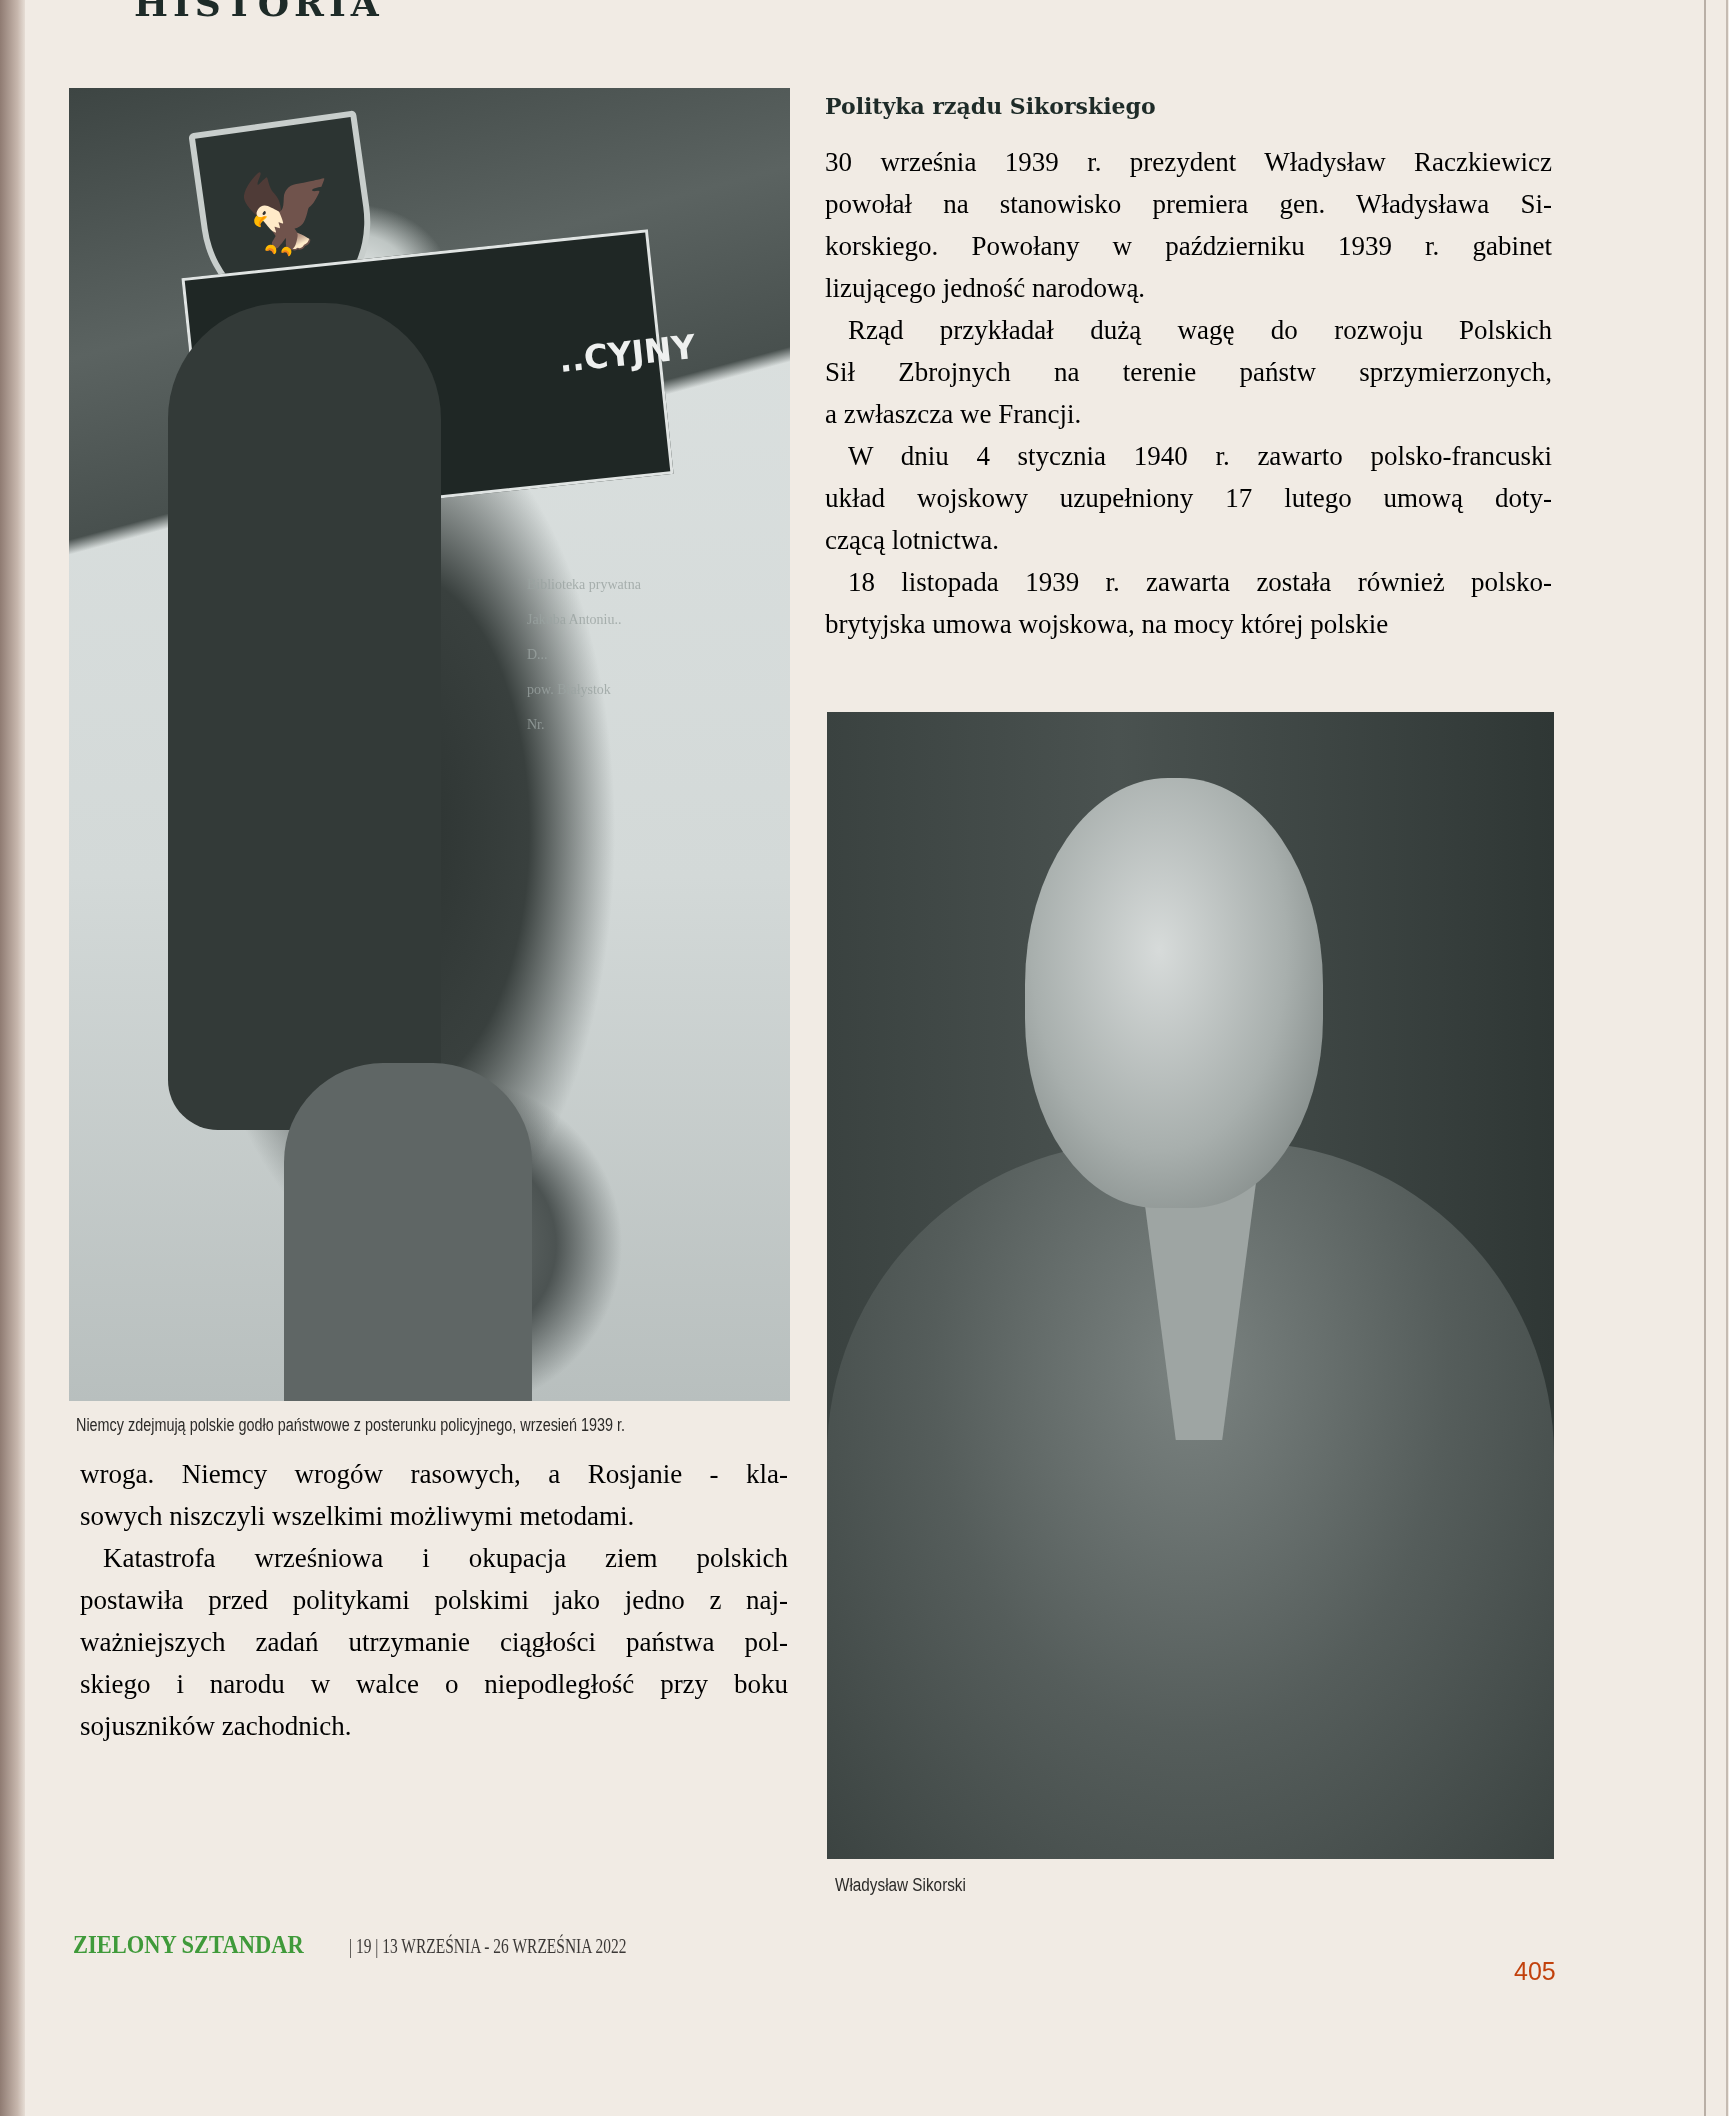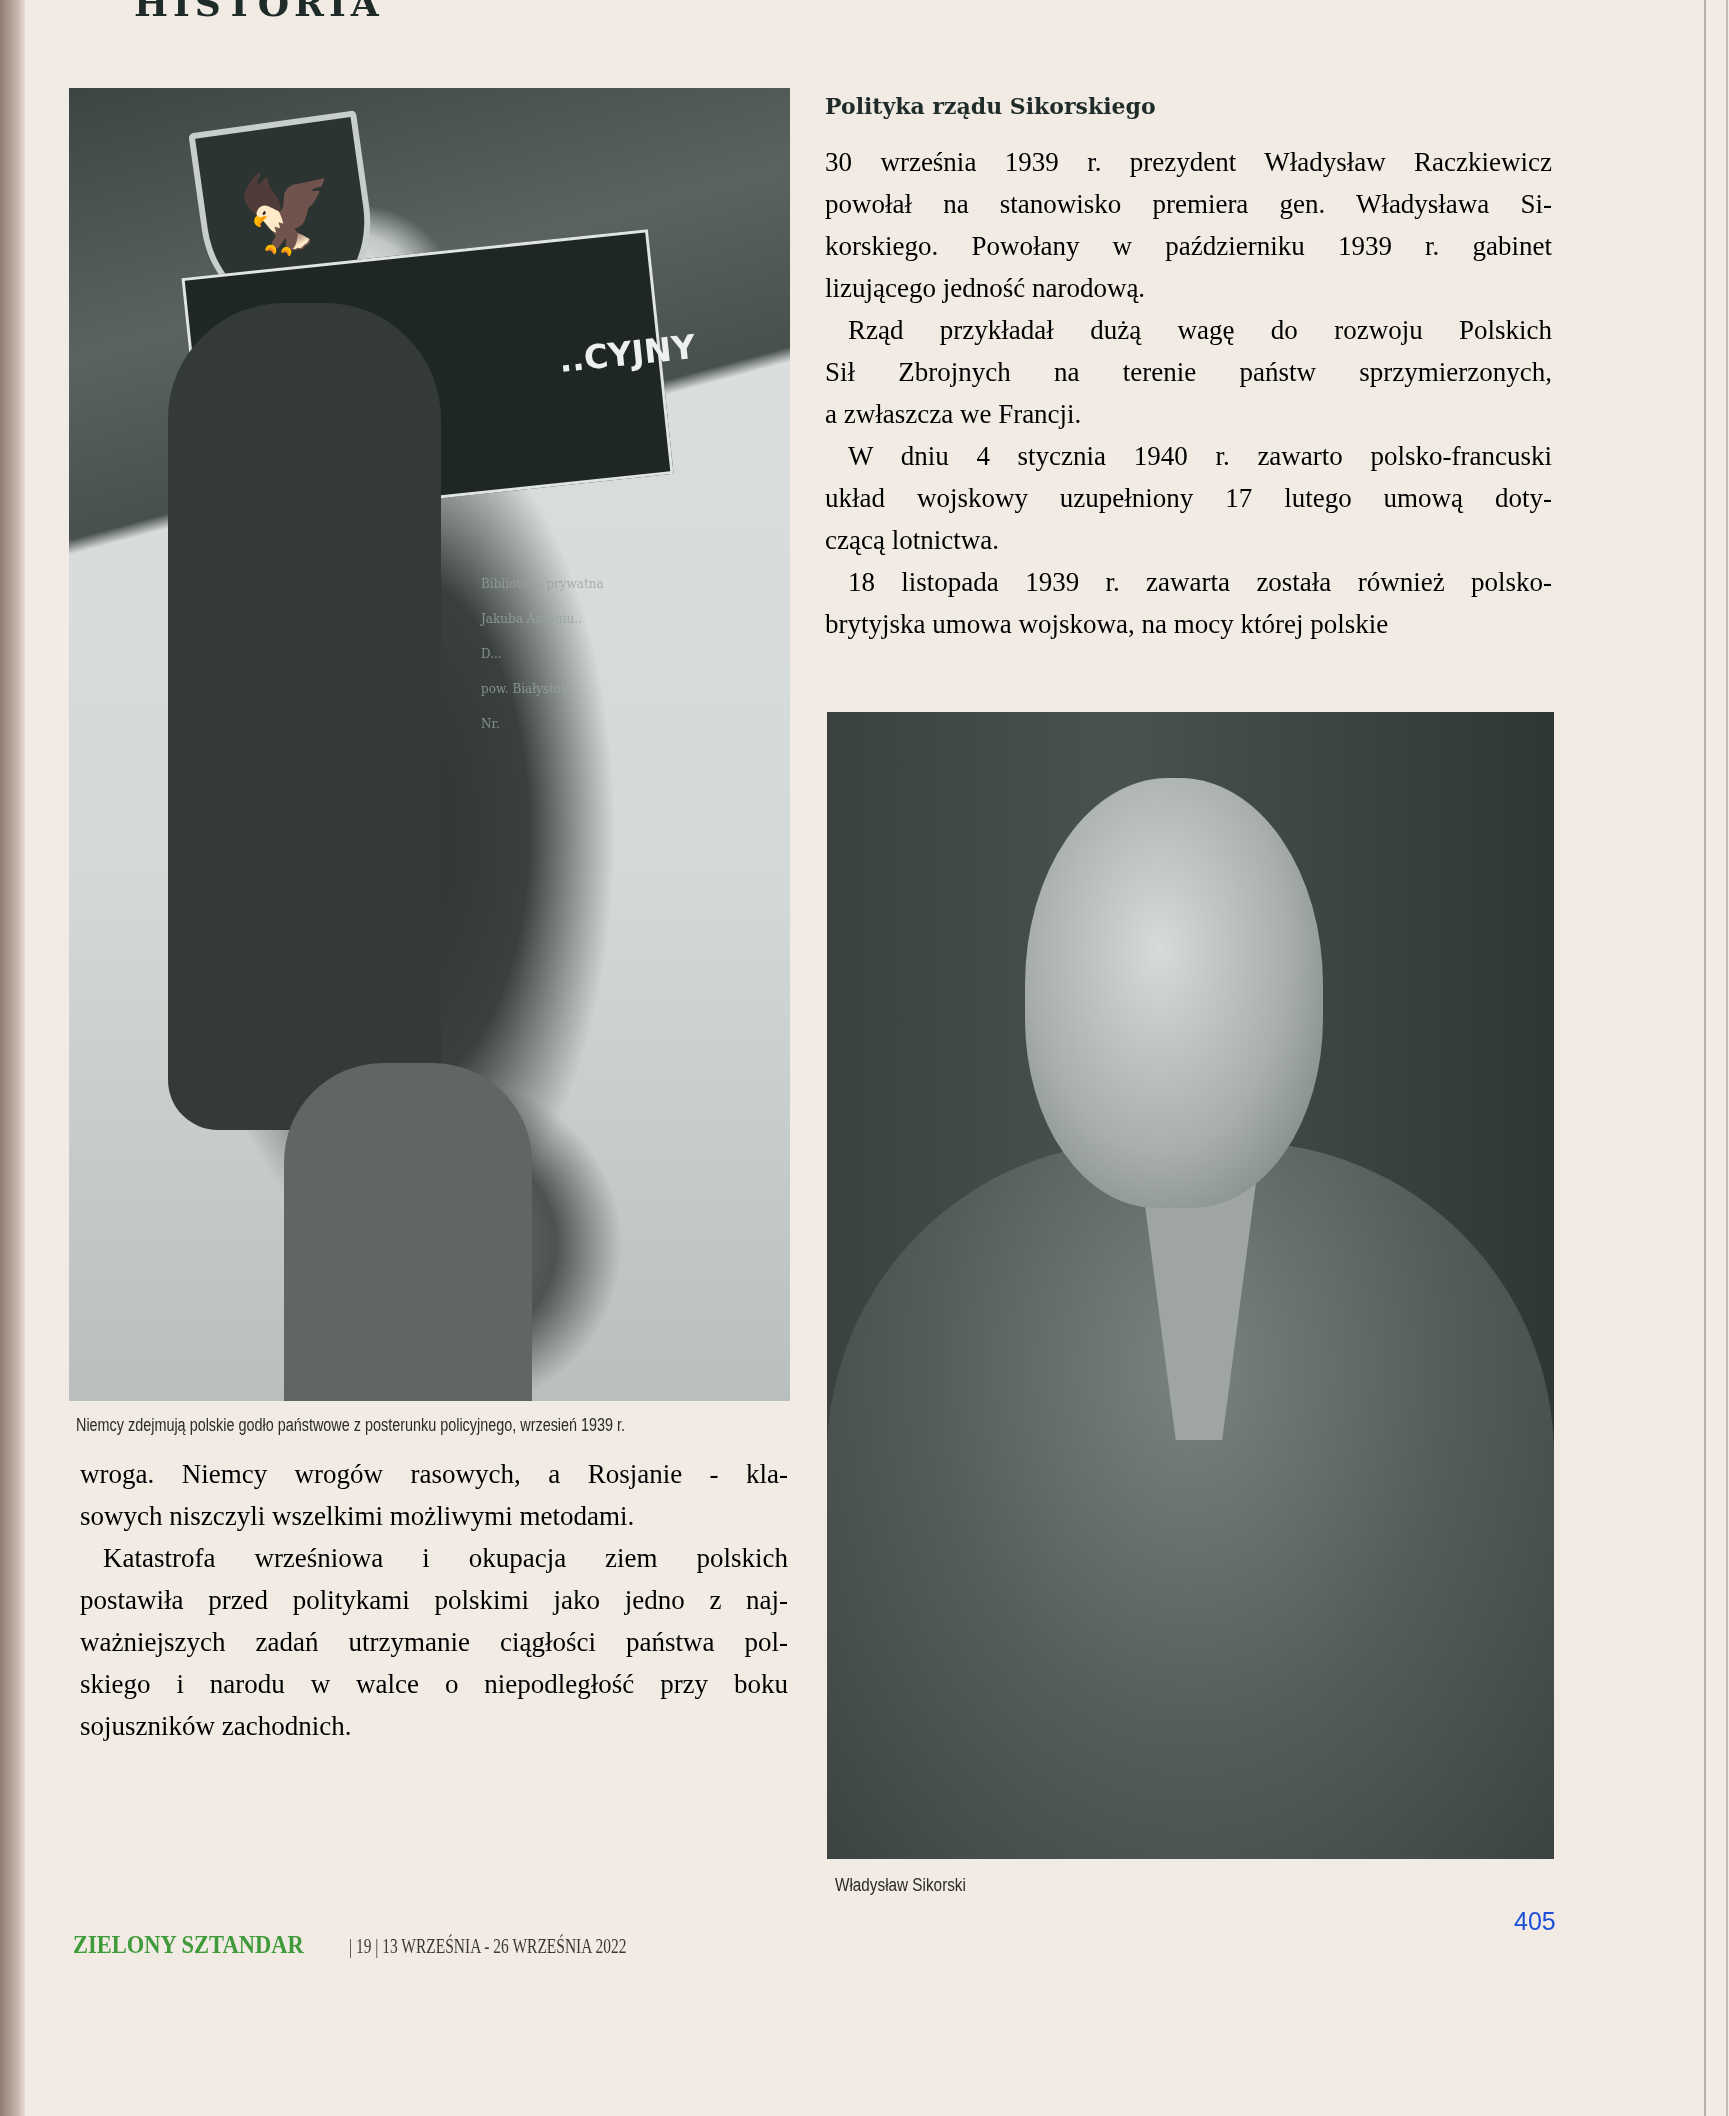--- a/index.html
+++ b/index.html
@@ -55,22 +55,22 @@
     }
     .photo1 .figure-body {
       position: absolute; left: 99px; top: 215px; width: 273px; height: 827px;
       background: #333a38; border-radius: 116px 116px 50px 50px;
     }
     .photo1 .figure-lower {
       position: absolute; left: 215px; top: 975px; width: 248px; height: 347px;
       background: #5f6665; border-radius: 99px 99px 0 0;
     }
     .photo1 .stamp {
-      position: absolute; left: 412px; top: 479px; width: 248px;
-      color: #9aa3a1; font-size: 12px; line-height: 35px; opacity: .8;
+      position: absolute; left: 458px; top: 479px; width: 248px;
+      color: #9aa3a1; font-size: 14px; line-height: 35px; opacity: .8; font-family: Liberation Serif, serif;
     }
     .caption1 {
       position: absolute; left: 76px; top: 1415px;
       font-family: "Liberation Sans", sans-serif; font-size: 18px; color: #2b2a28;
       transform: scaleX(0.8); transform-origin: left top; white-space: nowrap;
     }
     
     .photo2 {
       position: absolute; left: 827px; top: 712px; width: 727px; height: 1147px;
       background: linear-gradient(90deg, #3a4240 0%, #4a5250 40%, #2f3735 100%);
@@ -111,22 +111,22 @@
     .line { display: block; text-align-last: justify; white-space: nowrap; }
     .line.last { text-align-last: left; }
     .footer {
       position: absolute; left: 73px; top: 1931px;
       font-family: Liberation Serif, serif; white-space: nowrap;
       display: flex; align-items: baseline; gap: 13.2px;
     }
     .brand { color: #3f9a3a; font-weight: bold; font-size: 25px; transform: scaleX(0.9); transform-origin: left; }
     .issue { color: #3b3836; font-size: 21.5px; transform: scaleX(0.72); transform-origin: left; margin-left: 6.6px; }
     .page-num {
-      position: absolute; left: 1514px; top: 1907px;
-      font-family: "Liberation Sans", sans-serif; font-size: 25px; color: #1d4ed8;
+      position: absolute; left: 1514px; top: 1957px;
+      font-family: "Liberation Sans", sans-serif; font-size: 25px; color: #c2410c;
     }
   </style>
 </head>
 <body>
 
 <div class="spine"></div>
 <div class="page-edge"></div>
 <div class="page-edge2"></div>
 
 <div class="section-header">HISTORIA</div>

